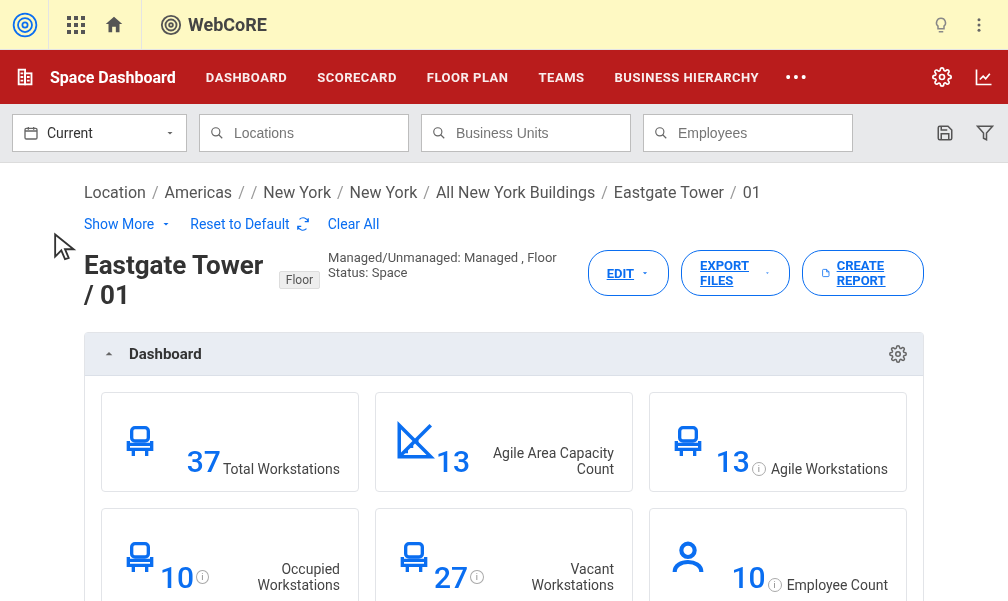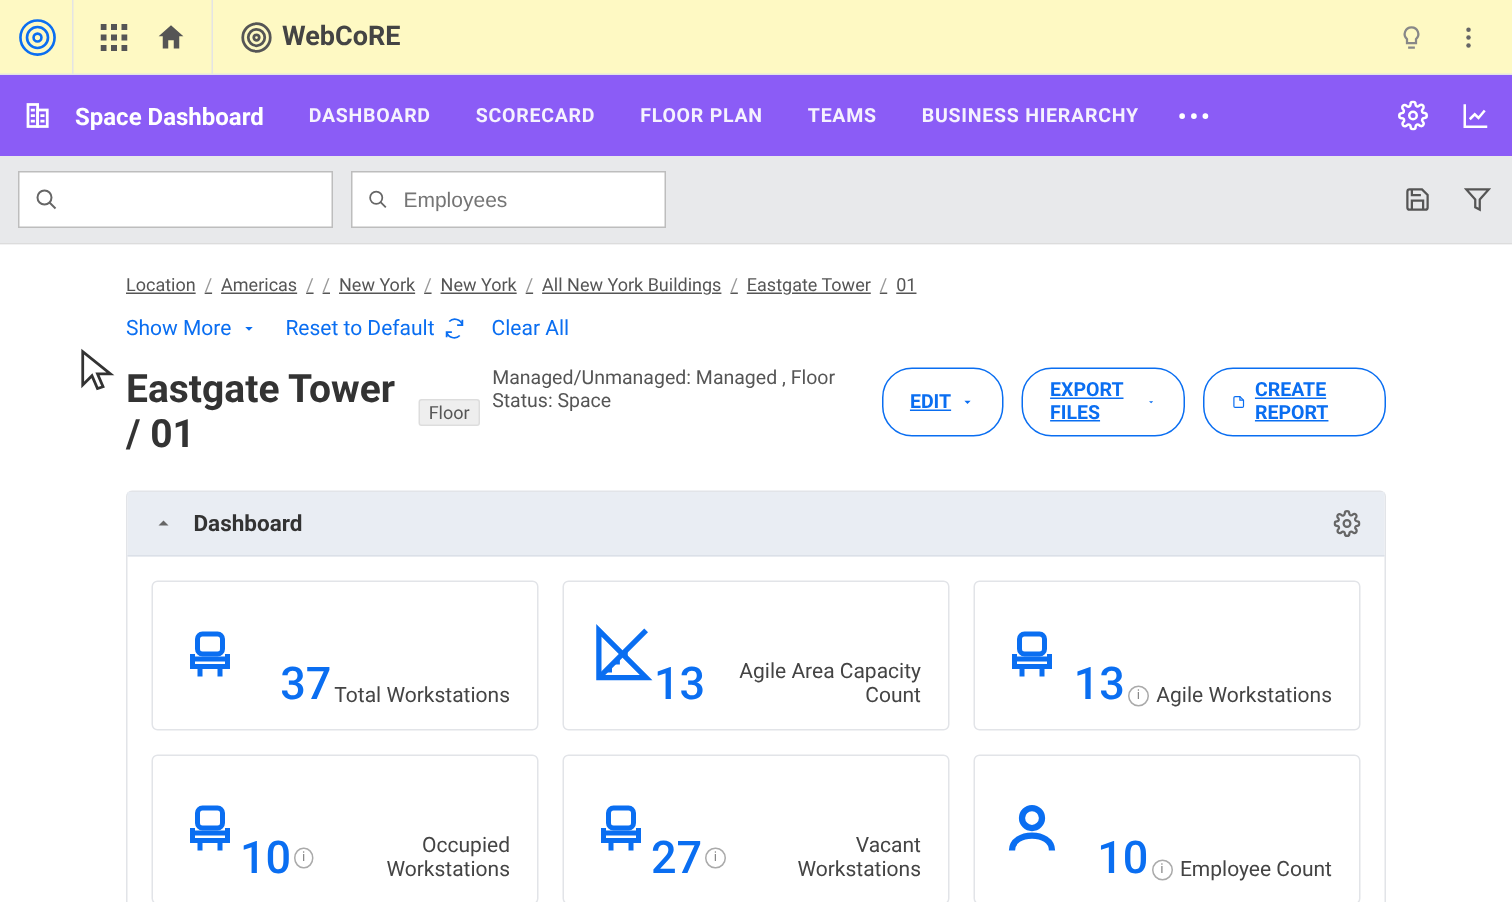--- a/index.html
+++ b/index.html
@@ -7,42 +7,42 @@
   
   
   .top-header { height: 50px; background: #fef9c3; display: flex; align-items: center; padding: 0 10px; border-bottom: 1px solid #e4e4e4; }
   .top-header .swirl-logo { width:30px; height:30px; display:flex;align-items:center;justify-content:center;}
   .top-header .divider { width:1px; height:50px; background:#e4e4e4; margin:0 8px;}
   .top-header .ico-btn { width:38px; height:38px; display:flex; align-items:center; justify-content:center; color:#555; cursor:pointer;}
   .top-header .brand { display:flex; align-items:center; gap:6px; margin-left:10px; font-weight:700; color:#444; font-size:18px;}
   .top-header .spacer { flex:1; }
   
   
-  .blue-nav { height:54px; background:#8b5cf6; display:flex; align-items:center; padding:0 12px; color:#fff; }
+  .blue-nav { height:54px; background:#b91c1c; display:flex; align-items:center; padding:0 12px; color:#fff; }
   .blue-nav .page-icon { width:28px;height:28px;display:flex;align-items:center;justify-content:center;}
   .blue-nav .page-label { font-weight:700; font-size:16px; margin-left:10px; margin-right:30px;}
   .blue-nav .tabs { display:flex; gap:30px; }
   .blue-nav .tab { font-weight:700; font-size:13px; letter-spacing:0.5px; opacity:0.92; cursor:pointer;}
   .blue-nav .more-dots { margin-left:26px; font-weight:700; letter-spacing:2px; cursor:pointer;}
   .blue-nav .right { margin-left:auto; display:flex; gap:18px; }
   .blue-nav .right .icn { width:24px;height:24px;display:flex;align-items:center;justify-content:center;cursor:pointer;}
   
   
   .filter-bar { background:#e8e9eb; padding:10px 12px; display:flex; align-items:center; gap:12px; border-bottom:1px solid #dcdcdc;}
   .filter-bar .dropdown, .filter-bar .searchbox { background:#fff; border:1px solid #bdbdbd; height:38px; display:flex; align-items:center; padding:0 10px; font-size:14px; color:#333;}
   .filter-bar .dropdown { width:175px; justify-content:flex-start; gap:8px; cursor:pointer;}
   .filter-bar .dropdown .caret { margin-left:auto; }
   .filter-bar .searchbox { width:210px; gap:10px;}
   .filter-bar .searchbox input { border:none; outline:none; font-size:14px; width:100%; color:#333; }
   .filter-bar .right-icons { margin-left:auto; display:flex; gap:18px; color:#555;}
   .filter-bar .right-icons .icn { cursor:pointer; width:22px;height:22px;display:flex;align-items:center;justify-content:center;}
   
   
   .content { padding: 12px 14px 0 14px; background:#fff;}
-  .breadcrumb { font-size:12px; color:#555; padding: 8px 70px; display:flex; flex-wrap:wrap; gap:6px;text-decoration:underline;}
+  .breadcrumb { font-size:16px; color:#555; padding: 8px 70px; display:flex; flex-wrap:wrap; gap:6px;}
   .breadcrumb .sep { color:#999; }
   
   .page-actions { padding: 6px 70px 18px; display:flex; gap:18px; font-size:14px;}
   .page-actions .link { color:#0a6ef1; cursor:pointer; display:flex; align-items:center; gap:6px;}
   
   .title-row { padding: 0 70px; display:flex; align-items:flex-start;}
   .title-row .title-block { display:flex; flex-direction:row; gap:8px;}
   .title-row h1 { font-size:26px; font-weight:700; color:#333; display:flex; align-items:center; gap:10px;}
   .title-row .chip { font-size:12px; background:#eee; border:1px solid #ddd; padding:1px 6px; border-radius:2px; color:#555; font-weight:400;}
   .title-row .meta { font-size:13px; color:#555;}
@@ -148,25 +148,43 @@
     <div class="icn">
       <svg width="20" height="20" viewBox="0 0 24 24" fill="none" stroke="#fff" stroke-width="2">
           <path d="M3 3v18h18"></path>
           <path d="M7 15l4-4 3 3 5-6"></path>
         </svg>
     </div>
   </div>
 </div>
 
 <div class="filter-bar">
+  <div class="dropdown">
+    <svg width="16" height="16" viewBox="0 0 24 24" fill="none" stroke="#666" stroke-width="2">
+        <rect x="3" y="5" width="18" height="16" rx="2"></rect>
+        <path d="M3 9h18M8 3v4M16 3v4"></path>
+      </svg>
+    <span>Current</span>
+    <svg class="caret" width="12" height="12" viewBox="0 0 24 24" fill="#666">
+        <path d="M7 10l5 5 5-5z"></path>
+      </svg>
+  </div>
   <div class="searchbox">
     <svg width="16" height="16" viewBox="0 0 24 24" fill="none" stroke="#666" stroke-width="2">
         <circle cx="10" cy="10" r="7"></circle>
         <path d="M21 21l-6-6"></path>
       </svg>
+    <input placeholder="Locations" style="">
+  </div>
+  <div class="searchbox">
+    <svg width="16" height="16" viewBox="0 0 24 24" fill="none" stroke="#666" stroke-width="2">
+        <circle cx="10" cy="10" r="7"></circle>
+        <path d="M21 21l-6-6"></path>
+      </svg>
+    <input placeholder="Business Units" style="">
   </div>
   <div class="searchbox">
     <svg width="16" height="16" viewBox="0 0 24 24" fill="none" stroke="#666" stroke-width="2">
         <circle cx="10" cy="10" r="7"></circle>
         <path d="M21 21l-6-6"></path>
       </svg>
     <input placeholder="Employees" style="">
   </div>
   <div class="right-icons">
     <div class="icn">

